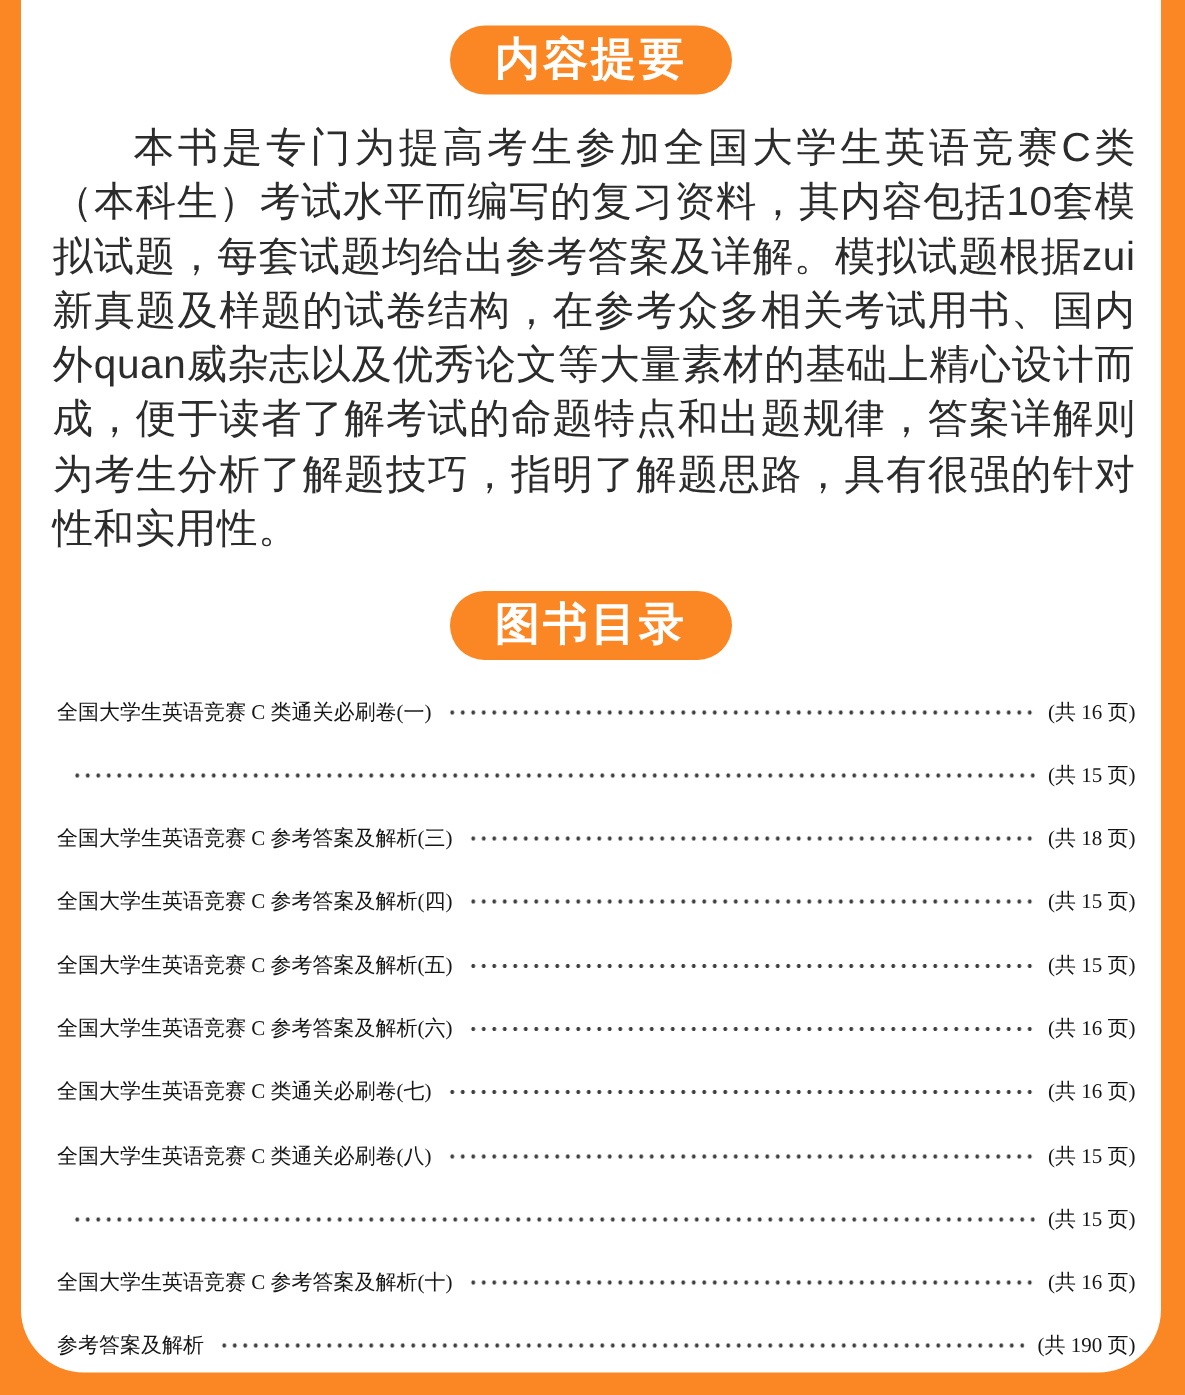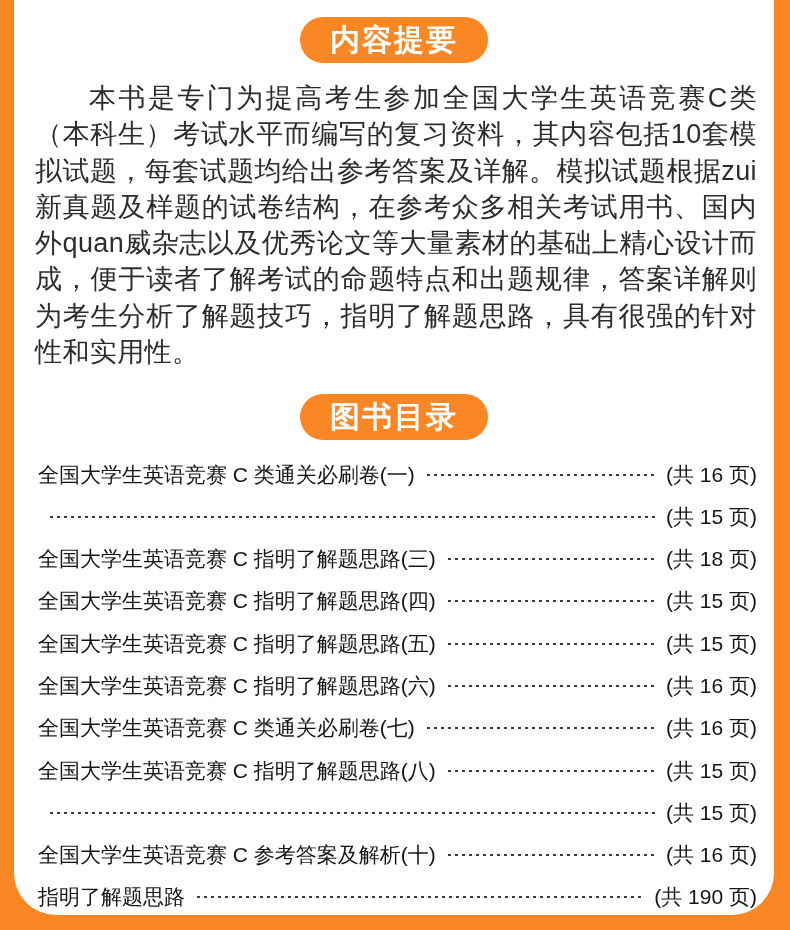--- a/index.html
+++ b/index.html
@@ -48,22 +48,22 @@
     text-align:justify;
     letter-spacing:0.4px;
   }
   .toc{
     margin:13px 17px 0 24px;
   }
   .toc-row{
     display:flex;
     align-items:center;
     height:42.3px;
-    font-family:Liberation Sans, sans-serif;
-    font-size:21px;
+    font-family:Liberation Serif, serif;
+    font-size:14px;
     color:var(--toc-ink);
   }
   .toc-title{white-space:nowrap;}
   .toc-leader{
     flex:1;
     align-self:center;
     height:4px;
     margin:0 9px 0 10px;
     background-image:radial-gradient(circle,#3d3d3d 1.15px,rgba(0,0,0,0) 1.45px);
     background-size:7px 4px;
@@ -89,66 +89,66 @@
     <span class="toc-leader"></span>
     <span class="toc-pages">(共 16 页)</span>
   </div>
 
   <div class="toc-row">
     <span class="toc-leader"></span>
     <span class="toc-pages">(共 15 页)</span>
   </div>
 
   <div class="toc-row">
-    <span class="toc-title">全国大学生英语竞赛 C 指明了解题思路(三)</span>
+    <span class="toc-title">全国大学生英语竞赛 C 参考答案及解析(三)</span>
     <span class="toc-leader"></span>
     <span class="toc-pages">(共 18 页)</span>
   </div>
 
   <div class="toc-row">
-    <span class="toc-title">全国大学生英语竞赛 C 指明了解题思路(四)</span>
+    <span class="toc-title">全国大学生英语竞赛 C 参考答案及解析(四)</span>
     <span class="toc-leader"></span>
     <span class="toc-pages">(共 15 页)</span>
   </div>
 
   <div class="toc-row">
-    <span class="toc-title">全国大学生英语竞赛 C 指明了解题思路(五)</span>
+    <span class="toc-title">全国大学生英语竞赛 C 参考答案及解析(五)</span>
     <span class="toc-leader"></span>
     <span class="toc-pages">(共 15 页)</span>
   </div>
 
   <div class="toc-row">
-    <span class="toc-title">全国大学生英语竞赛 C 指明了解题思路(六)</span>
+    <span class="toc-title">全国大学生英语竞赛 C 参考答案及解析(六)</span>
     <span class="toc-leader"></span>
     <span class="toc-pages">(共 16 页)</span>
   </div>
 
   <div class="toc-row">
     <span class="toc-title">全国大学生英语竞赛 C 类通关必刷卷(七)</span>
     <span class="toc-leader"></span>
     <span class="toc-pages">(共 16 页)</span>
   </div>
 
   <div class="toc-row">
-    <span class="toc-title">全国大学生英语竞赛 C 指明了解题思路(八)</span>
+    <span class="toc-title">全国大学生英语竞赛 C 类通关必刷卷(八)</span>
     <span class="toc-leader"></span>
     <span class="toc-pages">(共 15 页)</span>
   </div>
 
   <div class="toc-row">
     <span class="toc-leader"></span>
     <span class="toc-pages">(共 15 页)</span>
   </div>
 
   <div class="toc-row">
     <span class="toc-title">全国大学生英语竞赛 C 参考答案及解析(十)</span>
     <span class="toc-leader"></span>
     <span class="toc-pages">(共 16 页)</span>
   </div>
 
   <div class="toc-row">
-    <span class="toc-title">指明了解题思路</span>
+    <span class="toc-title">参考答案及解析</span>
     <span class="toc-leader"></span>
     <span class="toc-pages">(共 190 页)</span>
   </div>
 </div>
 
 </div>
 
 </body></html>

